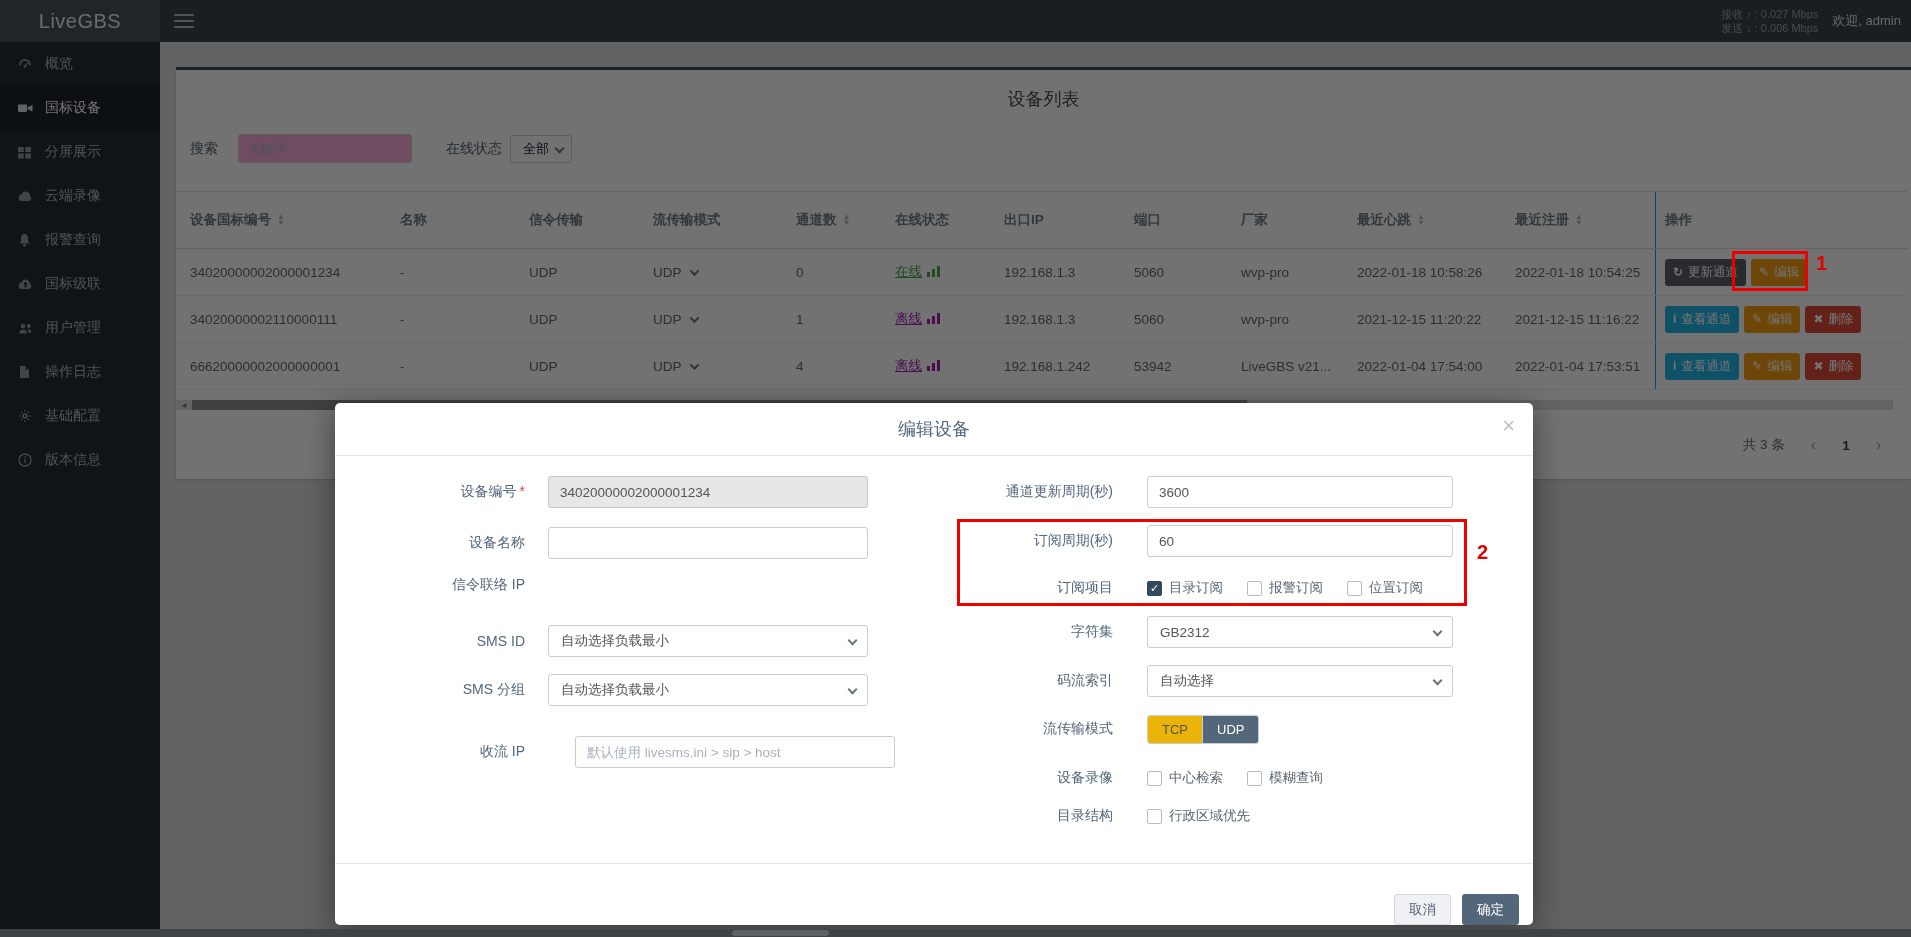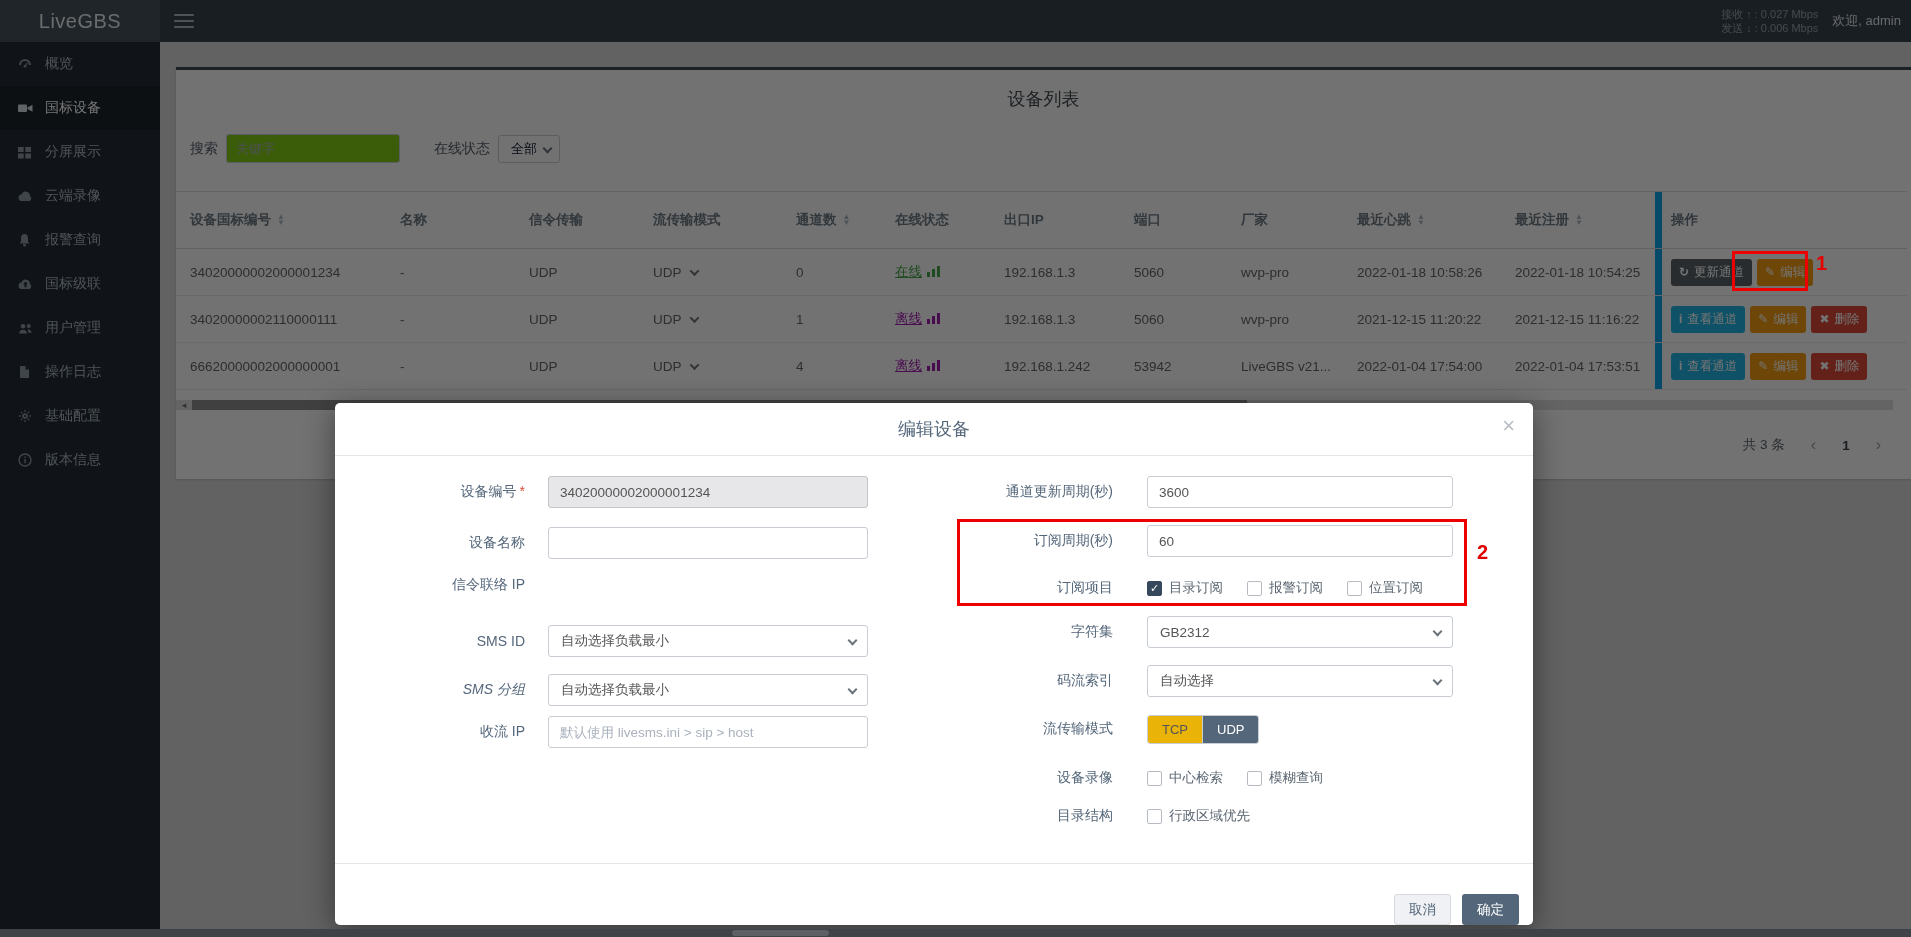--- a/index.html
+++ b/index.html
@@ -26,36 +26,36 @@
   .nav-item.active svg { fill:#d5dde2; }
 
   
   .main { position:absolute; left:160px; top:42px; right:0; bottom:0; background:#d9d9d9; z-index:1;}
   .panel { position:absolute; left:16px; top:25px; width:1735px; height:412px; background:#fdfdfd;
     border-top:3px solid #3e4a56; box-shadow:0 1px 2px rgba(0,0,0,.15); }
   .page-title { position:absolute; top:17px; left:0; width:100%; text-align:center; font-size:18px; color:#454c52; font-weight:400;}
   .filters { position:absolute; top:64px; left:14px; display:flex; align-items:center; font-size:14px; color:#55606a;}
   .filters .flabel { margin-right:8px; }
   .search-input { width:174px; height:29px; border:1px solid #c9ced4; border-radius:3px; padding:0 9px; font-size:13px; color:#555;
-    background:#84cc16; outline:none; font-family:inherit;}
+    background:#f9a8d4; outline:none; font-family:inherit;margin-left:12px;}
   .search-input::placeholder { color:#aab2ba; }
   .gap1 { width:34px; }
   .mini-select { height:28px; border:1px solid #c9ced4; border-radius:3px; background:#fdfdfd; display:flex; align-items:center;
     padding:0 22px 0 12px; font-size:13px; color:#0f172a; position:relative; cursor:pointer; min-width:62px;}
   .chev { width:7px; height:7px; border-right:2px solid #6b747c; border-bottom:2px solid #6b747c; transform:rotate(45deg);
     position:absolute; right:8px; top:9px; }
   .chev.inline { position:static; transform:rotate(45deg) translate(-1px,-1px); margin-left:9px; flex:none;}
 
   
   .tbl { position:absolute; left:0; top:121px; width:1731px; }
   .trow { display:flex; align-items:center; height:47px; border-bottom:1px solid #e8e8e8; font-size:13.5px; color:#666; }
   .trow.thead { height:58px; border-top:1px solid #dcdcdc; border-bottom:1px solid #d8d8d8; color:#6d7a84; font-weight:700; font-size:13.5px;}
   .c1{width:224px;padding-left:14px}.c2{width:129px}.c3{width:124px}.c4{width:143px}.c5{width:99px}.c6{width:109px}
   .c7{width:130px}.c8{width:107px}.c9{width:116px}.c10{width:158px}.c11{width:140px}
-  .c12{width:252px;padding-left:9px;border-left:7px solid #0ea5e9;align-self:stretch;display:flex;align-items:center}
+  .c12{width:252px;padding-left:9px;border-left:1px solid #0ea5e9;align-self:stretch;display:flex;align-items:center}
   .cell{flex:none;display:flex;align-items:center;}
   .sorter { display:inline-flex; flex-direction:column; margin-left:6px; line-height:5px; }
   .sorter i { font-style:normal; font-size:8px; color:#aeb6bc; height:6px;}
   .status-link { text-decoration:underline; display:inline-flex; align-items:center; gap:5px; cursor:pointer;}
   .status-link.on { color:#47a447; }
   .status-link.off { color:#a21caf; }
   .bars { display:inline-block; }
   .btn { height:27px; border:none; border-radius:3px; color:#fff; font-size:12.5px; padding:0 8px; margin-right:5px;
     display:inline-flex; align-items:center; gap:5px; cursor:pointer; font-family:inherit;}
   .btn .bicon { font-size:12px; font-style:normal; font-weight:700;}
@@ -456,28 +456,28 @@
   </div>
   <div class="frow" style="left:0;top:222px;width:560px;">
     <span class="flab" style="width:190px;">SMS ID</span>
     <span style="width:23px;"></span>
     <div class="sel" style="width:320px;">
       <span>自动选择负载最小</span>
       <span class="chev"></span>
     </div>
   </div>
   <div class="frow" style="left:0;top:271px;width:560px;">
-    <span class="flab" style="width:190px;font-style:italic;">SMS 分组</span>
+    <span class="flab" style="width:190px;">SMS 分组</span>
     <span style="width:23px;"></span>
     <div class="sel" style="width:320px;">
       <span>自动选择负载最小</span>
       <span class="chev"></span>
     </div>
   </div>
-  <div class="frow" style="left:0;top:313px;width:560px;">
+  <div class="frow" style="left:0;top:333px;width:560px;justify-content:space-between;">
     <span class="flab" style="width:190px;">收流 IP</span>
     <span style="width:23px;"></span>
     <input class="tin" style="width: 320px;" placeholder="默认使用 livesms.ini &gt; sip &gt; host">
   </div>
 
   <div class="frow" style="left:588px;top:73px;width:560px;">
     <span class="flab" style="width:190px;">通道更新周期(秒)</span>
     <span style="width:34px;"></span>
     <input class="tin" style="width: 306px;" value="3600">
   </div>

